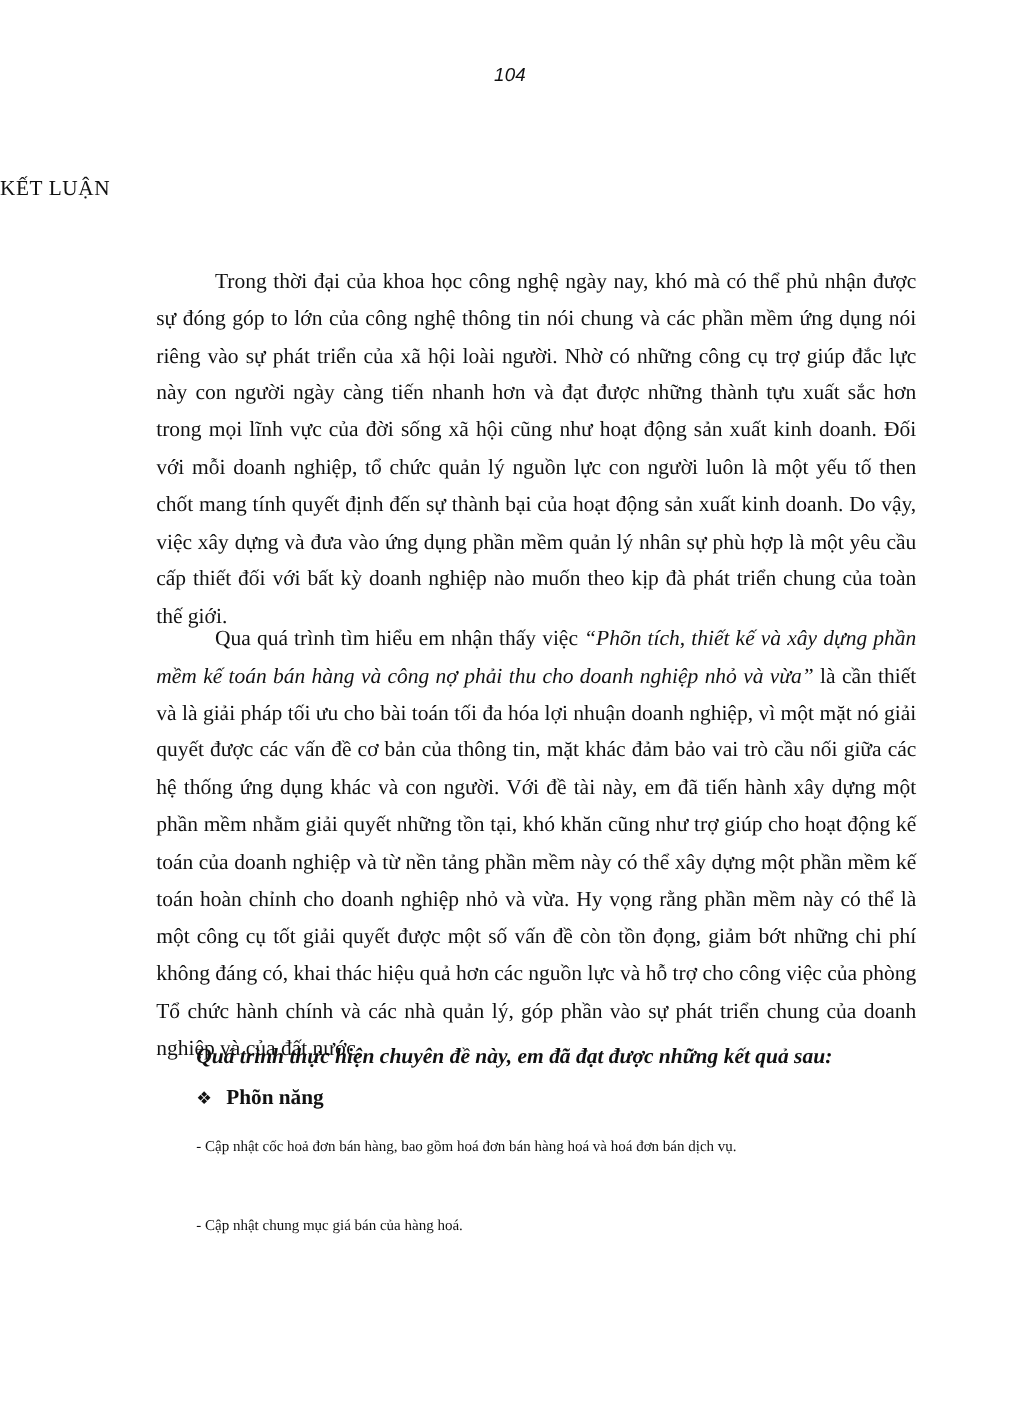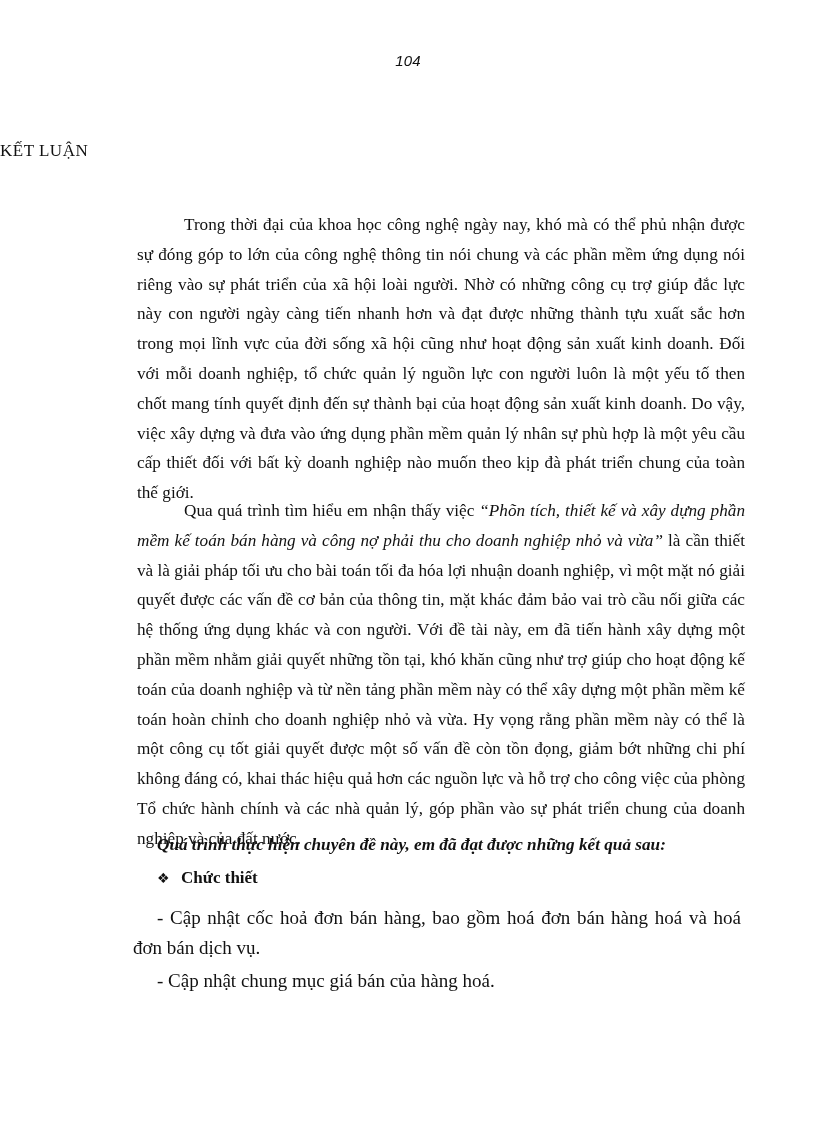--- a/index.html
+++ b/index.html
@@ -31,21 +31,21 @@
       top: 141px;
       left: 0;
       width: 100%;
       text-align: left;
       font-size: 17px;
       font-weight: normal;
       letter-spacing: 0.5px;
     }
     .body-text {
       position: absolute;
-      left: 137px;
+      left: 125px;
       width: 608px;
       font-size: 17.2px;
       line-height: 29.8px;
       text-align: justify;
     }
     .p1 { top: 210px; }
     .p2 { top: 496px; }
     .p3 { top: 830px; font-weight: bold; }
     .heading-fn { top: 868px; }
     .item1 { top: 903px; }
@@ -61,36 +61,36 @@
     .bullet-glyph {
       display: inline-block;
       width: 24px;
       font-weight: normal;
       font-size: 14px;
     }
     .item {
       position: absolute;
       left: 133px;
       width: 608px;
-      font-size: 19px;
+      font-size: 12px;
       line-height: 29.8px;
       text-align: justify;
       text-indent: 24px;
     }
   </style>
 </head>
 <body>
 
 <div class="page-number">104</div>
 
 <div class="title">KẾT LUẬN</div>
 
 <div class="body-text p1 indent">Trong thời đại của khoa học công nghệ ngày nay, khó mà có thể phủ nhận được sự đóng góp to lớn của công nghệ thông tin nói chung và các phần mềm ứng dụng nói riêng vào sự phát triển của xã hội loài người. Nhờ có những công cụ trợ giúp đắc lực này con người ngày càng tiến nhanh hơn và đạt được những thành tựu xuất sắc hơn trong mọi lĩnh vực của đời sống xã hội cũng như hoạt động sản xuất kinh doanh. Đối với mỗi doanh nghiệp, tổ chức quản lý nguồn lực con người luôn là một yếu tố then chốt mang tính quyết định đến sự thành bại của hoạt động sản xuất kinh doanh. Do vậy, việc xây dựng và đưa vào ứng dụng phần mềm quản lý nhân sự phù hợp là một yêu cầu cấp thiết đối với bất kỳ doanh nghiệp nào muốn theo kịp đà phát triển chung của toàn thế giới.</div>
 
 <div class="body-text p2 indent"><span>Qua quá trình tìm hiểu em nhận thấy việc </span><span class="italic">“Phõn tích, thiết kế và xây dựng phần mềm kế toán bán hàng và công nợ phải thu cho doanh nghiệp nhỏ và vừa”</span><span> là cần thiết và là giải pháp tối ưu cho bài toán tối đa hóa lợi nhuận doanh nghiệp, vì một mặt nó giải quyết được các vấn đề cơ bản của thông tin, mặt khác đảm bảo vai trò cầu nối giữa các hệ thống ứng dụng khác và con người. Với đề tài này, em đã tiến hành xây dựng một phần mềm nhằm giải quyết những tồn tại, khó khăn cũng như trợ giúp cho hoạt động kế toán của doanh nghiệp và từ nền tảng phần mềm này có thể xây dựng một phần mềm kế toán hoàn chỉnh cho doanh nghiệp nhỏ và vừa. Hy vọng rằng phần mềm này có thể là một công cụ tốt giải quyết được một số vấn đề còn tồn đọng, giảm bớt những chi phí không đáng có, khai thác hiệu quả hơn các nguồn lực và hỗ trợ cho công việc của phòng Tổ chức hành chính và các nhà quản lý, góp phần vào sự phát triển chung của doanh nghiệp và của đất nước.</span></div>
 
 <div class="body-text p3 italic" style="left:157px;width:584px;">Quá trình thực hiện chuyên đề này, em đã đạt được những kết quả sau:</div>
 
-<div class="bullet-heading heading-fn"><span class="bullet-glyph">❖</span><span>Chức thiết</span></div>
+<div class="bullet-heading heading-fn"><span class="bullet-glyph">❖</span><span>Phõn năng</span></div>
 
 <div class="item item1">- Cập nhật cốc hoả đơn bán hàng, bao gồm hoá đơn bán hàng hoá và hoá đơn bán dịch vụ.</div>
 
 <div class="item item2">- Cập nhật chung mục giá bán của hàng hoá.</div>
 
 </body></html>

